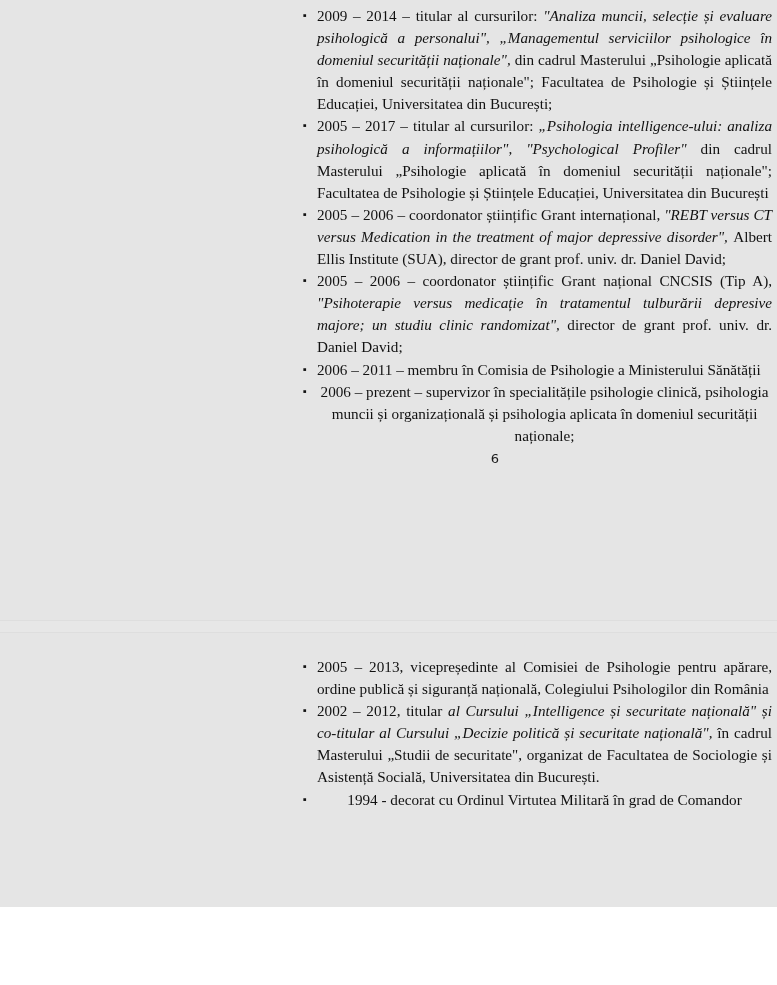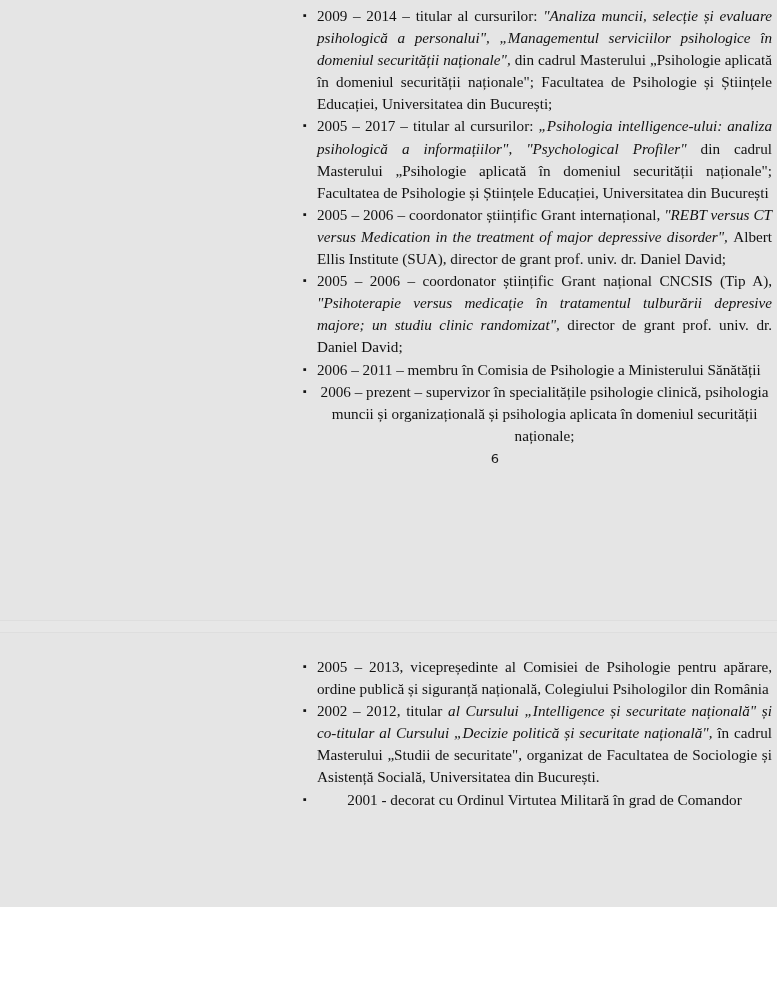--- a/index.html
+++ b/index.html
@@ -125,18 +125,18 @@
     </div>
   </div>
 
   <div class="page-gap"></div>
 
   <div class="page page-two">
     <div class="content">
       <ul class="bullets" id="list-page-two">
           <li class="bullet"><span class="seg-roman">2005 – 2013, vicepreședinte al Comisiei de Psihologie pentru apărare, ordine publică și siguranță națională, Colegiului Psihologilor din România</span></li>
           <li class="bullet"><span class="seg-roman">2002 – 2012, titular </span><span class="seg-italic">al Cursului „Intelligence și securitate națională" și co-titular al Cursului „Decizie politică și securitate națională", </span><span class="seg-roman">în cadrul Masterului „Studii de securitate", organizat de Facultatea de Sociologie și Asistență Socială, Universitatea din București.</span></li>
-          <li class="bullet"><span class="seg-roman">2001 - decorat cu Ordinul Virtutea Militară în grad de Comandor</span></li>
+          <li class="bullet"><span class="seg-roman">1994 - decorat cu Ordinul Virtutea Militară în grad de Comandor</span></li>
         </ul>
     </div>
   </div>
 
 </div>
 
 </body></html>

